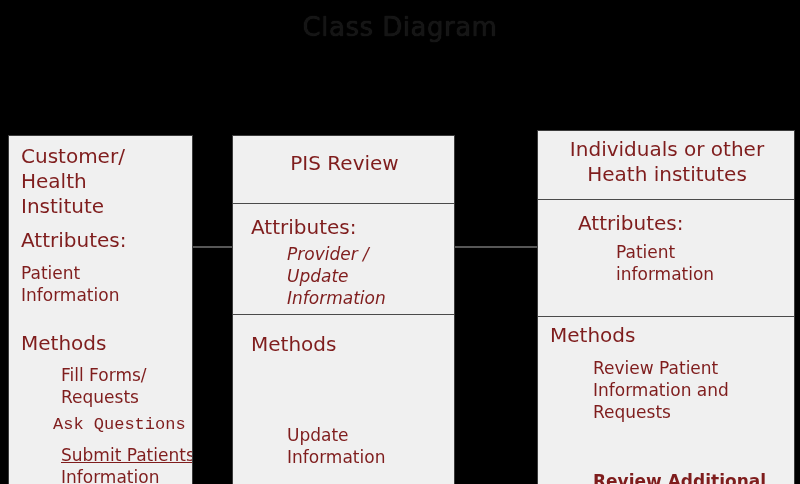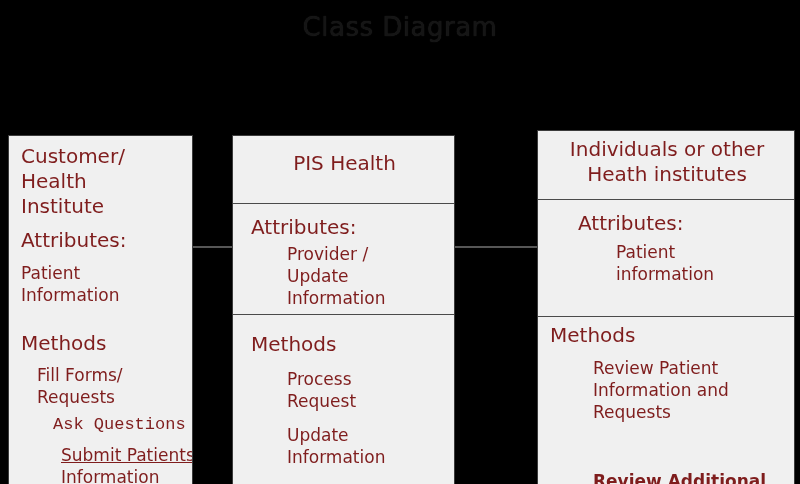--- a/index.html
+++ b/index.html
@@ -91,47 +91,45 @@
 Health
 Institute</div>
 
     <div class="section hdr" style="left:12px; top:92px; width:165px;">Attributes:</div>
 
     <div class="section item" style="left:12px; top:126px; width:170px;">Patient
 Information</div>
 
     <div class="section hdr" style="left:12px; top:195px; width:165px;">Methods</div>
 
-    <div class="section item" style="left:28px; top:228px; width:145px;">Fill Forms/
+    <div class="section item" style="left:52px; top:228px; width:145px;">Fill Forms/
 Requests</div>
 
     <div class="section item" style="left:44px; top:278px; width:150px;font-family:Liberation Mono, monospace;">Ask Questions</div>
 
     <div class="section item" style="left:52px; top:308px; width:150px;text-decoration:underline;">Submit Patients
 Information</div>
   </div>
 
   <div class="class-box box-pis">
 
-    <div class="section hdr center" style="left:0; top:15px; width:223px;">PIS Health</div>
+    <div class="section hdr center" style="left:0; top:15px; width:223px;">PIS Review</div>
 
     <div class="divider" style="top:67px;"></div>
 
     <div class="section hdr" style="left:18px; top:79px; width:200px;">Attributes:</div>
 
-    <div class="section item" style="left:54px; top:107px; width:165px;">Provider /
+    <div class="section item" style="left:54px; top:107px; width:165px;font-style:italic;">Provider /
 Update
 Information</div>
 
     <div class="divider" style="top:178px;"></div>
 
     <div class="section hdr" style="left:18px; top:196px; width:200px;">Methods</div>
 
-    <div class="section item" style="left:54px; top:232px; width:165px;">Process
-Request</div>
 
     <div class="section item" style="left:54px; top:288px; width:165px;">Update
 Information</div>
   </div>
 
   <div class="class-box box-other">
 
     <div class="section hdr center" style="left:0; top:6px; width:258px;">Individuals or other
 Heath institutes</div>
 

